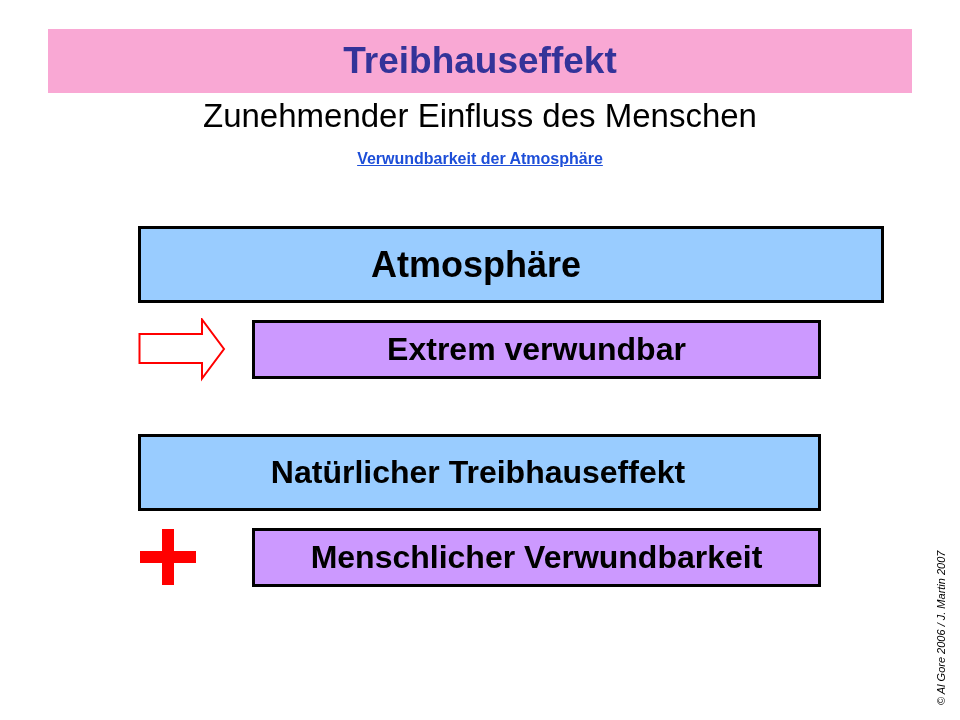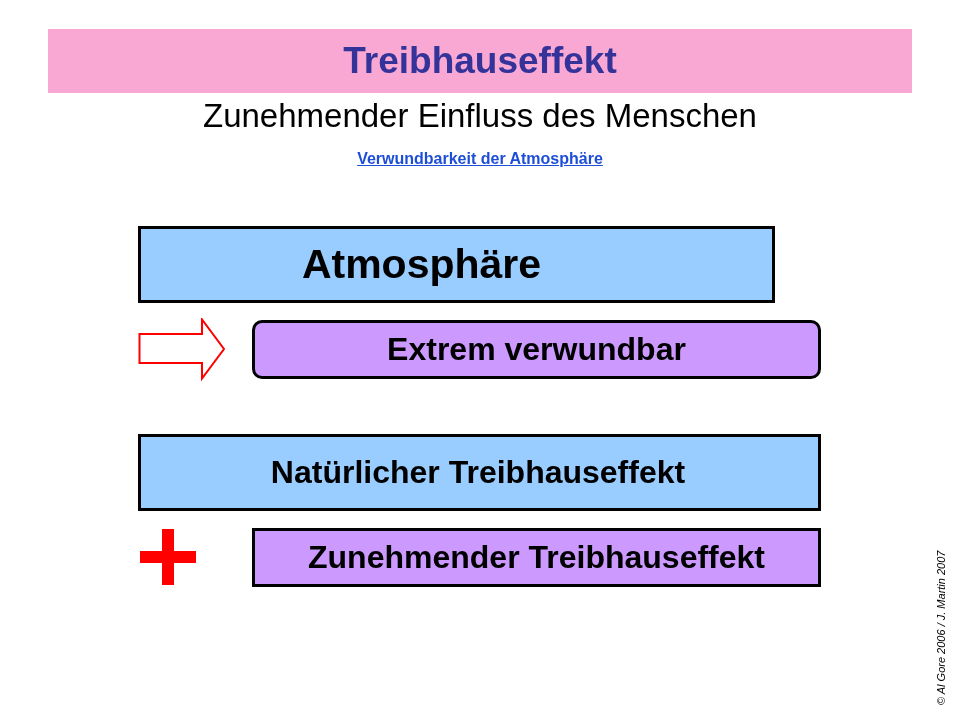--- a/index.html
+++ b/index.html
@@ -10,23 +10,23 @@
   .banner span { color:#333399; font-weight:bold; font-size:37px; }
   .subtitle { position:absolute; left:0; top:97px; width:960px; text-align:center;
               font-size:33px; font-weight:normal; color:#000; }
   .small-sub { position:absolute; left:0; top:150px; width:960px; text-align:center;
                font-size:16px; font-weight:bold; color:#1d4ed8;text-decoration:underline; }
   .box { position:absolute; box-sizing:border-box; border:3px solid #000;
          display:flex; align-items:center; justify-content:center;
          font-weight:bold; color:#000; }
   .blue { background:#99ccff; }
   .violet { background:#cc99ff; }
-  #b1 { left:138px; top:226px; width:637px; height:77px; font-size:41px; }
+  #b1 { left:138px; top:226px; width:746px; height:77px; font-size:36px; }
   #b1 span { margin-right:70px; }
-  #b2 { left:252px; top:320px; width:569px; height:59px; font-size:32px;border-radius:10px; }
+  #b2 { left:252px; top:320px; width:569px; height:59px; font-size:32px; }
   #b3 { left:138px; top:434px; width:683px; height:77px; font-size:32px; }
   #b3 span { margin-right:3px; }
   #b4 { left:252px; top:528px; width:569px; height:59px; font-size:32px; }
   .arrow { position:absolute; left:138px; top:318px; }
   .plus { position:absolute; left:140px; top:529px; width:56px; height:56px; }
   .plus .v { position:absolute; left:22px; top:0; width:12px; height:56px; background:#ff0000; }
   .plus .h { position:absolute; left:0; top:22px; width:56px; height:12px; background:#ff0000; }
   .credit { position:absolute; left:935px; top:705px; transform-origin:0 0; transform:rotate(-90deg);
             font-size:11px; font-style:italic; color:#000; white-space:nowrap; }
 </style>
@@ -55,16 +55,16 @@
 <div class="box blue" id="b3">
   <span>Natürlicher Treibhauseffekt</span>
 </div>
 
 <div class="plus">
   <div class="v"></div>
     <div class="h"></div>
 </div>
 
 <div class="box violet" id="b4">
-  <span>Zunehmender Treibhauseffekt</span>
+  <span>Menschlicher Verwundbarkeit</span>
 </div>
 
 <div class="credit">© Al Gore 2006 / J. Martin 2007</div>
 
 </body></html>

